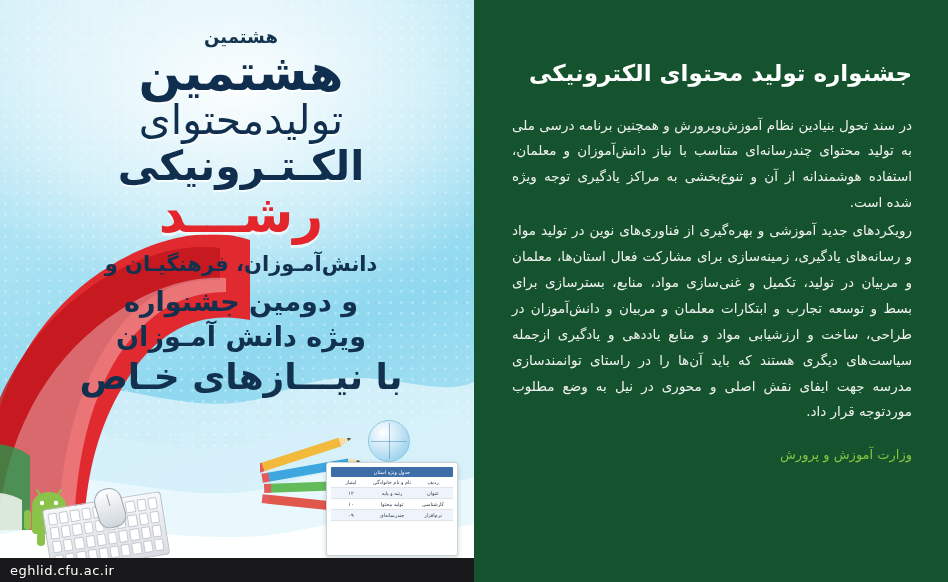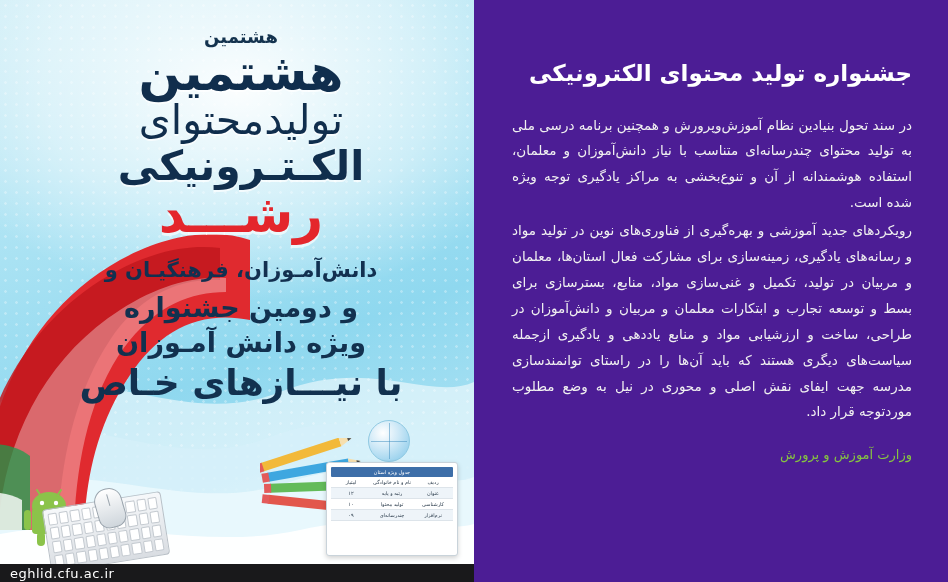--- a/index.html
+++ b/index.html
@@ -104,21 +104,21 @@
     line-height: 1.0;
     color: #e4262c;
     margin-top: -2px;
     text-shadow: 0 3px 0 rgba(255,255,255,0.65);
   }
   .t-audience {
     font-size: 21px;
     font-weight: bold;
     line-height: 1.35;
     color: #123050;
-    margin-top: 16px;
+    margin-top: 10px;
   }
   .t-second {
     font-size: 27px;
     font-weight: bold;
     line-height: 1.3;
     color: #12314f;
     margin-top: 6px;
   }
   .t-special {
     font-size: 27px;
@@ -288,41 +288,41 @@
     height: 1px;
     background: rgba(60,140,190,0.5);
   }
 
   
   .url-bar {
     position: absolute;
     left: 0;
     bottom: 0;
     width: 474px;
-    height: 18px;
+    height: 24px;
     background: #19191b;
     color: #ffffff;
     font-size: 13px;
     display: flex;
     align-items: center;
     padding-right: 0;
     padding-left: 10px;
     direction: ltr;
     letter-spacing: 0.5px;
     font-family: "DejaVu Sans", "Liberation Sans", sans-serif;
   }
 
   
   .panel {
     position: absolute;
     top: 0;
     left: 474px;
     width: 474px;
     height: 582px;
-    background: #4c1d95;
+    background: #14532d;
     color: #ffffff;
     direction: rtl;
     box-sizing: border-box;
     padding: 56px 36px 20px 30px;
   }
   .panel-title {
     font-size: 23px;
     font-weight: bold;
     line-height: 1.5;
     text-align: right;

